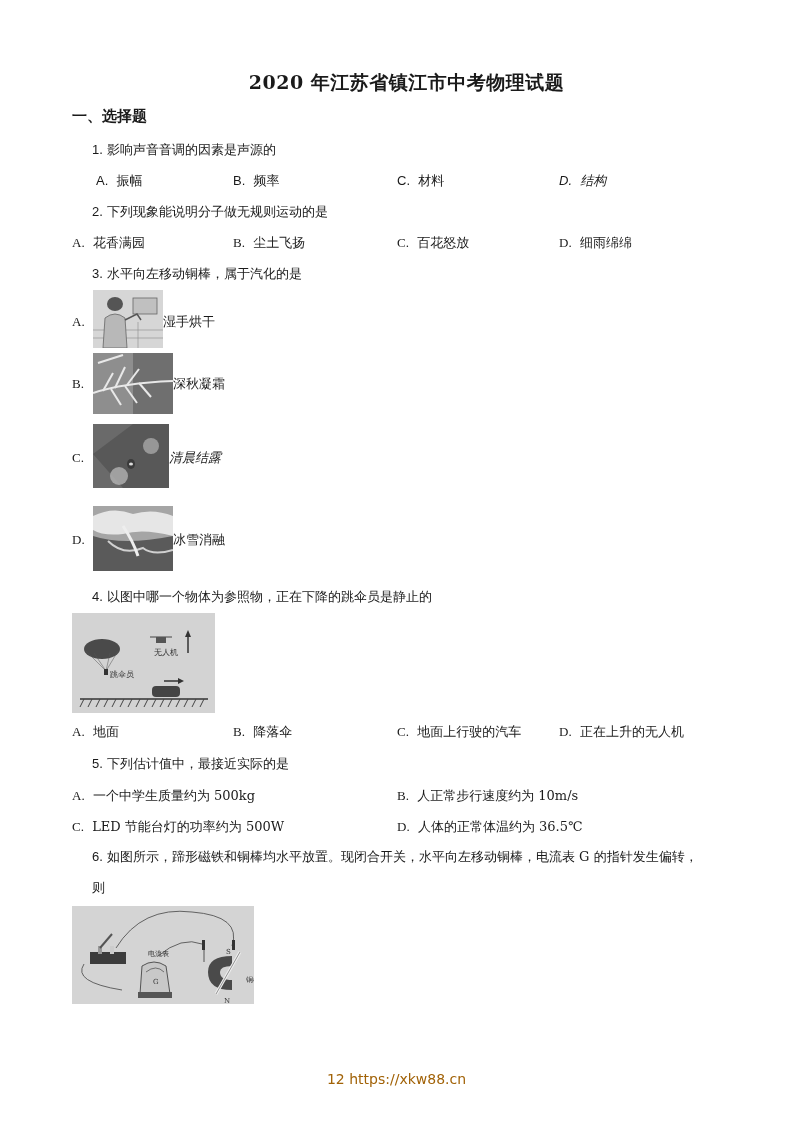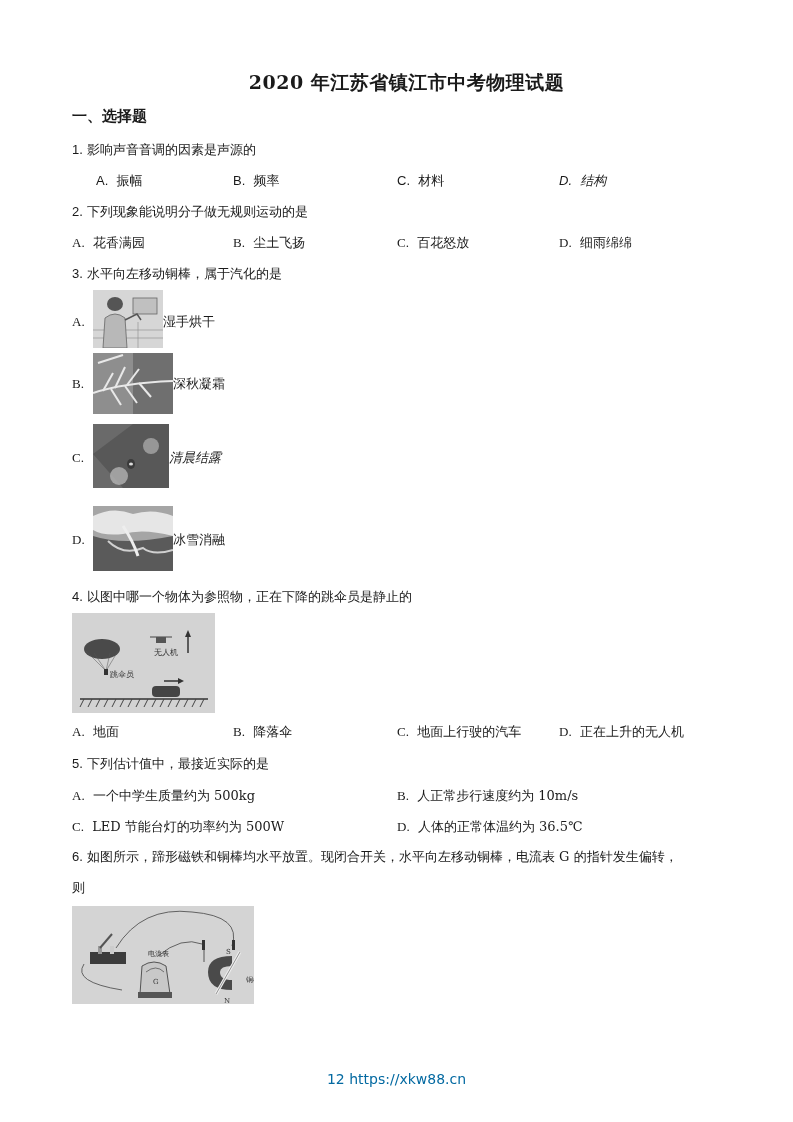--- a/index.html
+++ b/index.html
@@ -1,27 +1,27 @@
 <!DOCTYPE html>
 <html><head>
   <meta charset="utf-8">
   <style>
     * { margin: 0; padding: 0; box-sizing: border-box; }
     html, body { width: 793px; height: 1122px; background: #ffffff; overflow: hidden; }
     body { position: relative; font-family: "DejaVu Serif", "Liberation Serif", serif; color: #1a1a1a; }
     .abs { position: absolute; }
     .title { left: 10px; width: 793px; top: 70px; text-align: center; font-size: 19px; font-weight: bold; letter-spacing: 0.5px; }
     .section { left: 72px; top: 107px; font-size: 15px; font-weight: bold; font-family: "DejaVu Sans", sans-serif; }
-    .q { font-size: 13px; line-height: 18px; white-space: nowrap; }
+    .q { font-size: 13px; line-height: 18px; white-space: nowrap; margin-left: 20px; }
     .qnum { font-family: "Liberation Sans", sans-serif; }
     .opt { font-size: 13px; line-height: 18px; white-space: nowrap; }
     .optl { font-family: "Liberation Sans", sans-serif; }
     .optl.serif { font-family: "Liberation Serif", serif; }
     .img { background: #c9c9c9; overflow: hidden; }
-    .footer { left: 0; width: 793px; top: 1071px; text-align: center; font-size: 14px; color: #0369a1; font-family: "DejaVu Sans", sans-serif; }
+    .footer { left: 0; width: 793px; top: 1071px; text-align: center; font-size: 14px; color: #a16207; font-family: "DejaVu Sans", sans-serif; }
   </style>
 </head>
 <body>
 
 <div class="abs title">2020 年江苏省镇江市中考物理试题</div>
 <div class="abs section">一、选择题</div>
 
 <div class="abs q" style="left:72px; top:141px;">
   <span class="qnum">1.</span>
   <span>影响声音音调的因素是声源的</span>

